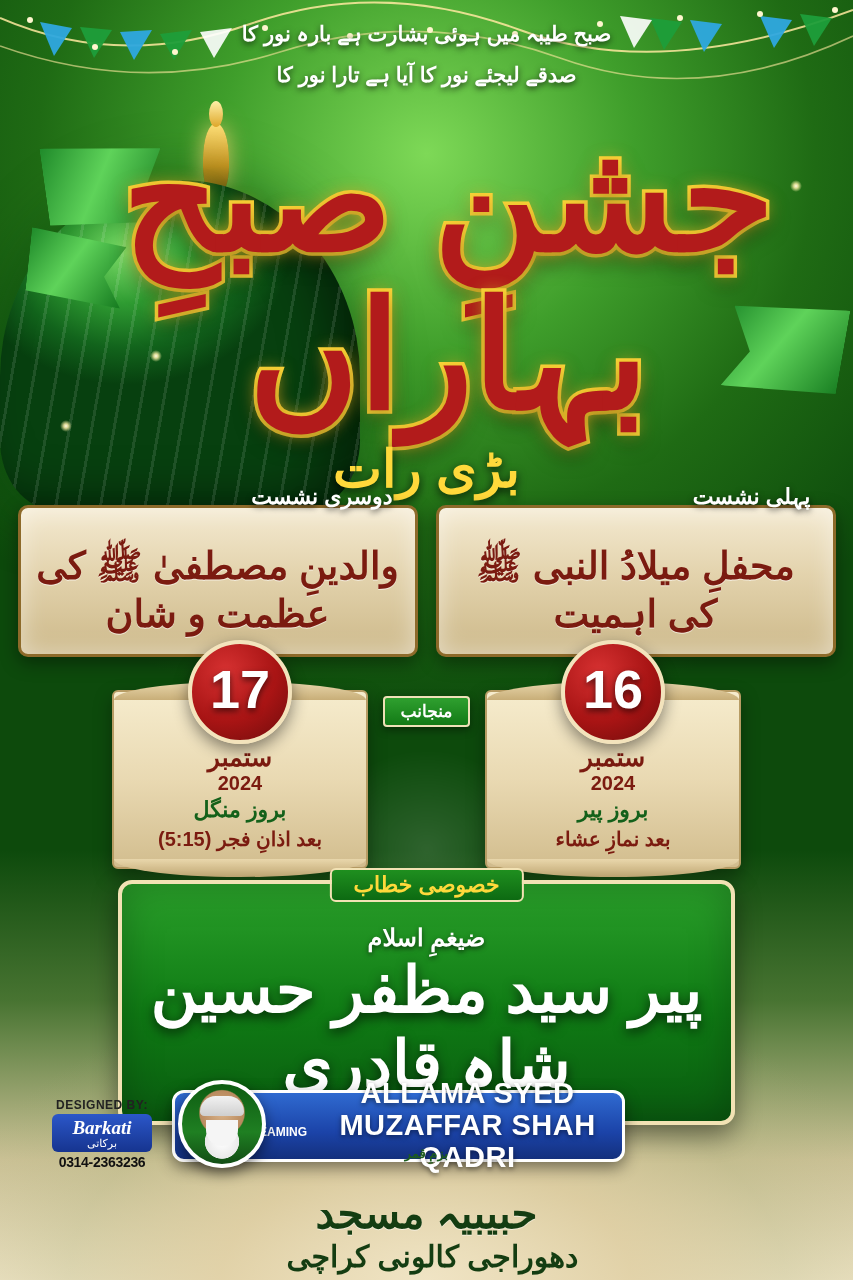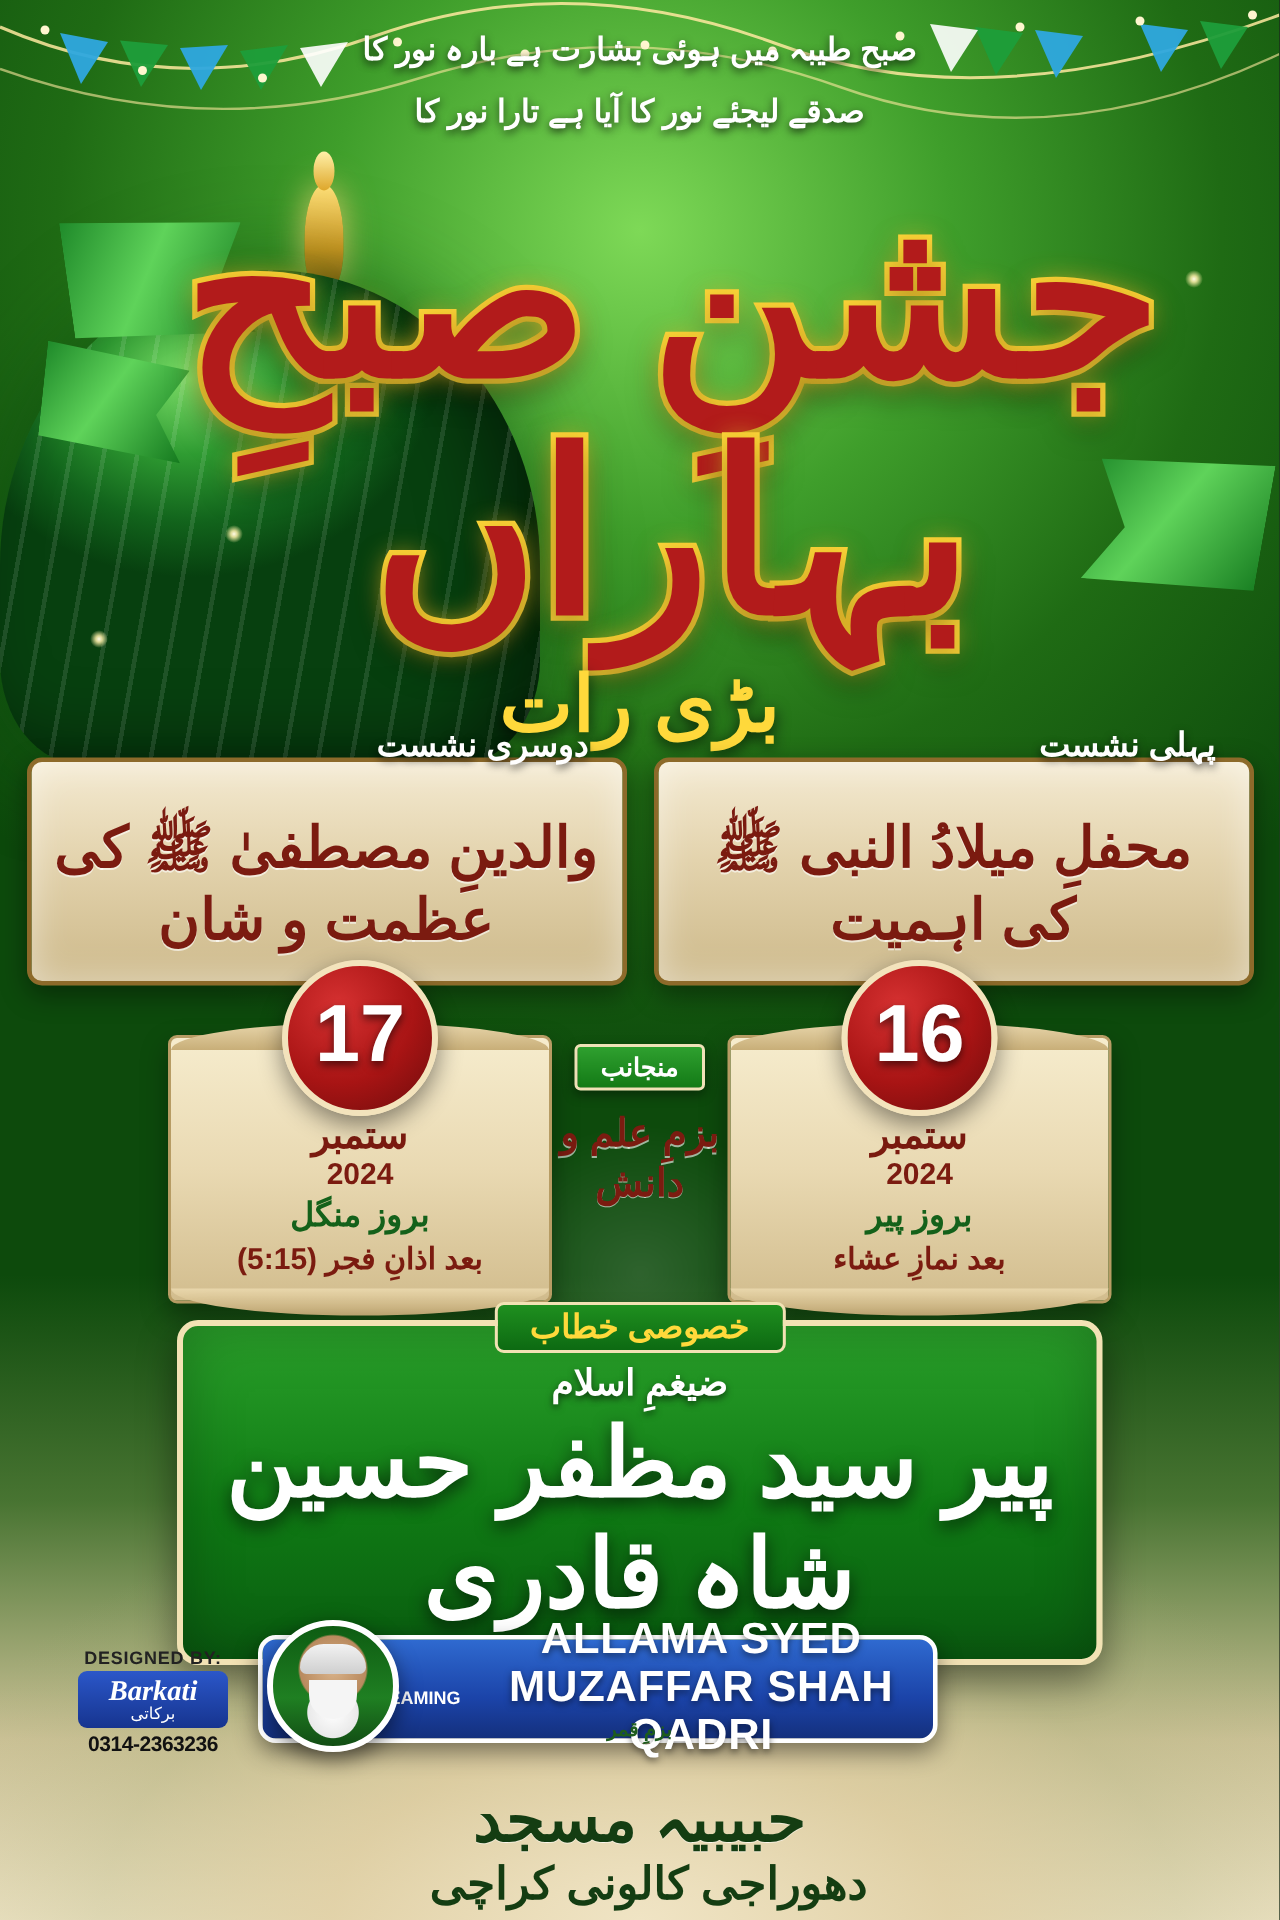--- a/index.html
+++ b/index.html
@@ -310,21 +310,21 @@
     border-radius: 14px;
     background: linear-gradient(180deg, #2aa02a 0%, #0f7a14 55%, #0a5c10 100%);
     border: 4px solid #f2e2b4;
     box-shadow: 0 10px 26px rgba(0,0,0,0.45), inset 0 0 40px rgba(0,0,0,0.25);
     padding: 16px 10px 20px;
     text-align: center;
     direction: rtl;
     z-index: 9;
   }
   .speaker-panel .zeegham {
-    margin-top: 8px;
+    margin-top: 24px;
     font-size: 24px;
     font-weight: bold;
     color: #ffffff;
     text-shadow: 0 2px 5px rgba(0,0,0,0.6);
   }
   .speaker-panel .speaker-name {
     margin-top: 2px;
     font-size: 64px;
     font-weight: bold;
     color: #ffffff;
@@ -587,21 +587,20 @@
     <div class="scroll right">
       <div class="day-badge">16</div>
       <div class="month">ستمبر</div>
       <div class="year">2024</div>
       <div class="dayname">بروز پیر</div>
       <div class="time">بعد نمازِ عشاء</div>
     </div>
 
     <div class="center-badge">
       <div class="ribbon">منجانب</div>
-      <div class="cb-text">بزمِ علم و دانش</div>
     </div>
 
     <div class="scroll left">
       <div class="day-badge">17</div>
       <div class="month">ستمبر</div>
       <div class="year">2024</div>
       <div class="dayname">بروز منگل</div>
       <div class="time">بعد اذانِ فجر (5:15)</div>
     </div>
   </div>

